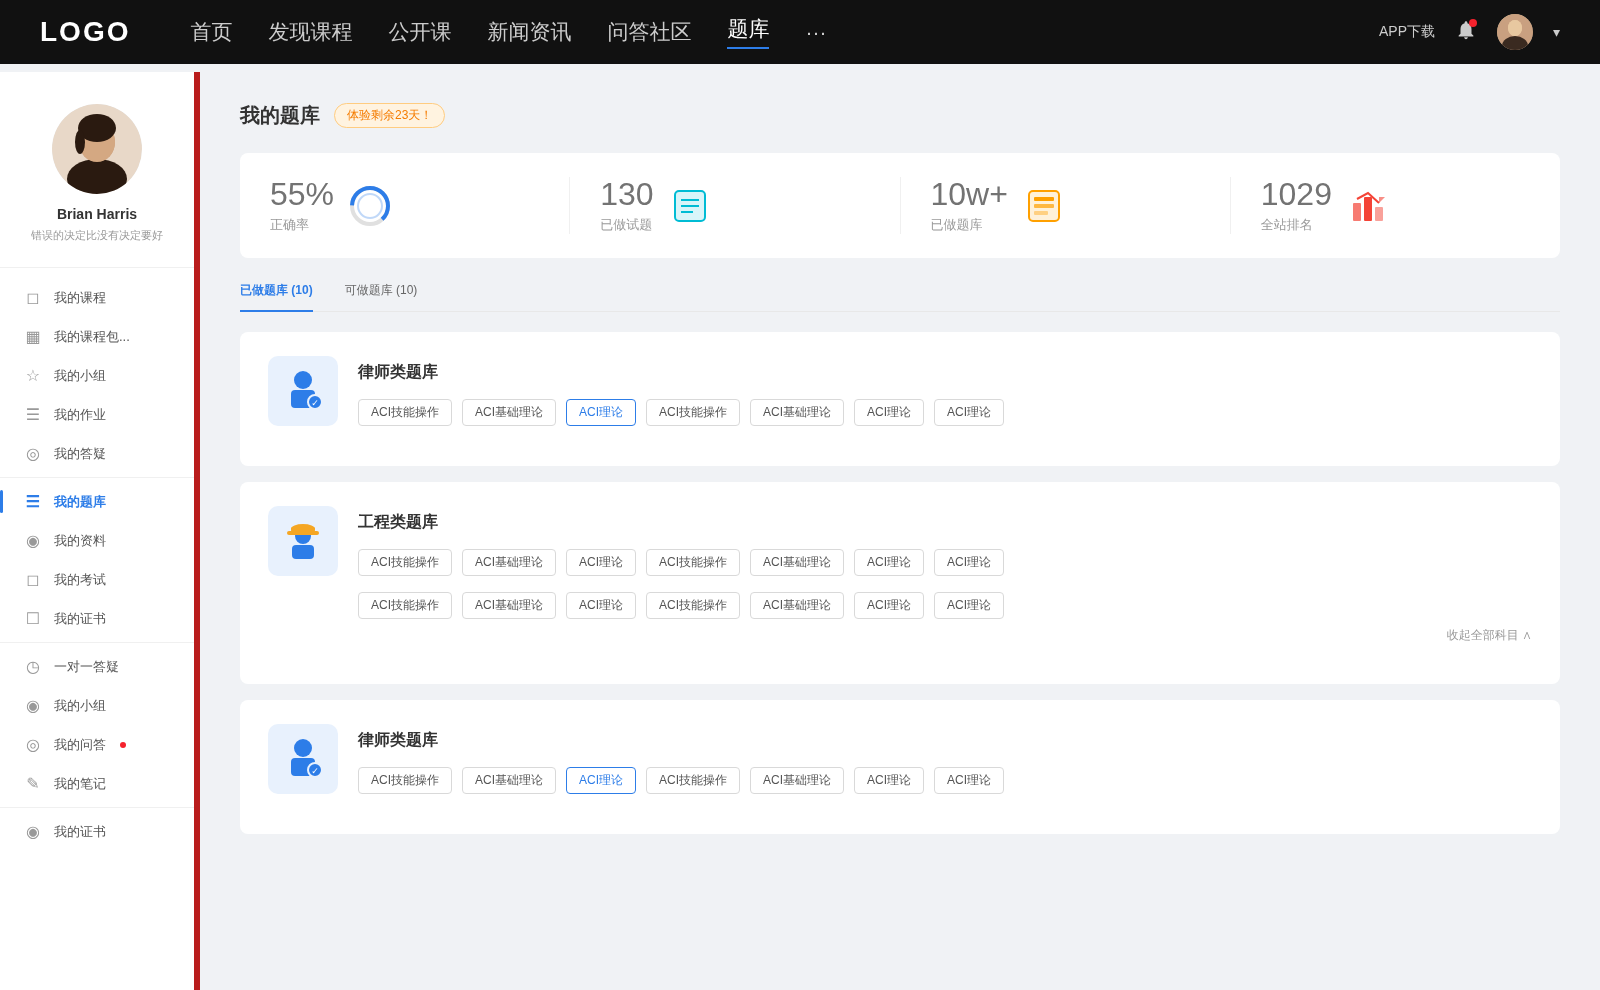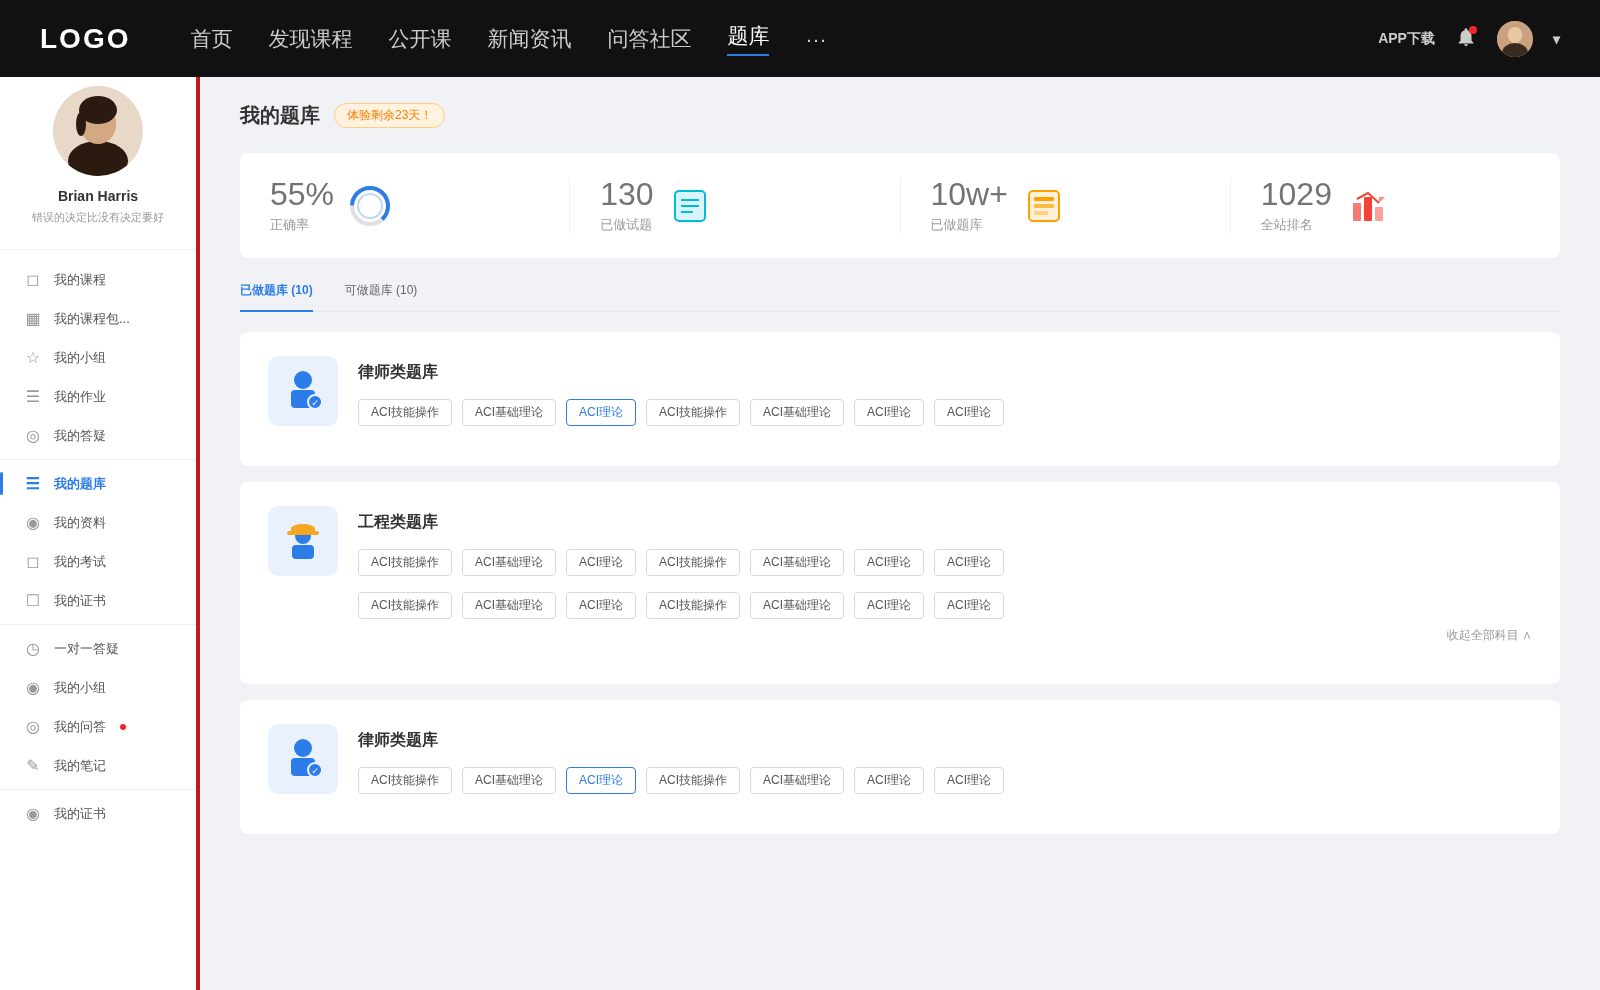--- a/index.html
+++ b/index.html
@@ -1,21 +1,21 @@
 <!DOCTYPE html>
 <html><head>
   <meta charset="utf-8">
   <style>
     * { box-sizing: border-box; margin: 0; padding: 0; }
     body { font-family: -apple-system, BlinkMacSystemFont, "PingFang SC", "Microsoft YaHei", sans-serif; background: #f0f2f5; color: #333; }
 
     
     .navbar {
       background: #111;
-      height: 77px;
+      height: 64px;
       display: flex;
       align-items: center;
       padding: 0 40px;
       position: fixed;
       top: 0; left: 0; right: 0;
       z-index: 100;
     }
     .nav-logo {
       color: #fff;
       font-size: 28px;
@@ -37,21 +37,20 @@
     }
     .nav-link.active {
       color: #fff;
       border-bottom: 2px solid #2d7de8;
       padding-bottom: 4px;
     }
     .nav-right {
       display: flex;
       align-items: center;
       gap: 20px;
-      font-weight: bold;
     }
     .nav-app-download {
       color: #ccc;
       font-size: 14px;
       cursor: pointer;
     }
     .nav-bell {
       position: relative;
       cursor: pointer;
     }
@@ -85,22 +84,22 @@
     .page-wrapper {
       display: flex;
       margin-top: 72px;
       min-height: calc(100vh - 72px);
     }
 
     
     .sidebar {
       width: 200px;
       background: #fff;
-      border-right: 4px solid #b91c1c;
-      padding-top: 14px;
+      border-right: 6px solid #b91c1c;
+      padding-top: 32px;
       flex-shrink: 0;
       min-height: calc(100vh - 72px);
     }
     .sidebar-profile {
       display: flex;
       flex-direction: column;
       align-items: center;
       padding: 0 20px 24px;
       border-bottom: 1px solid #f0f0f0;
     }

